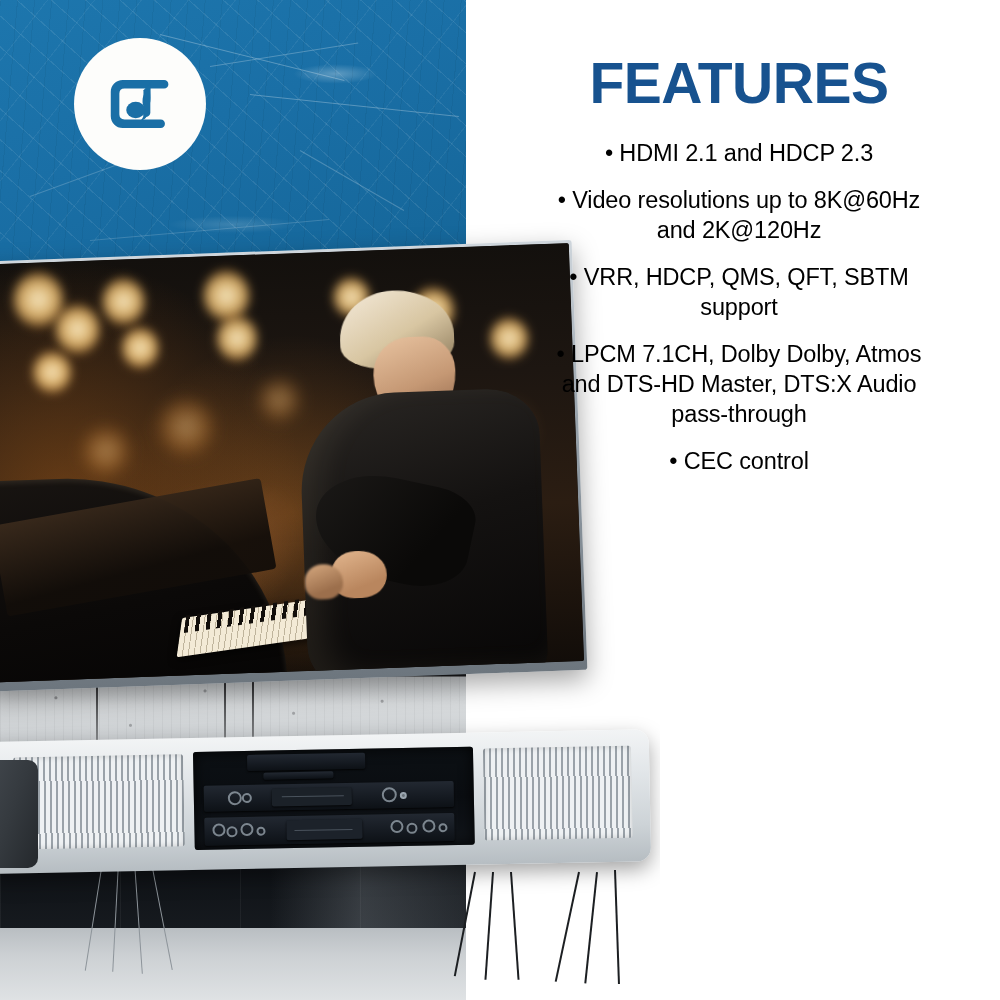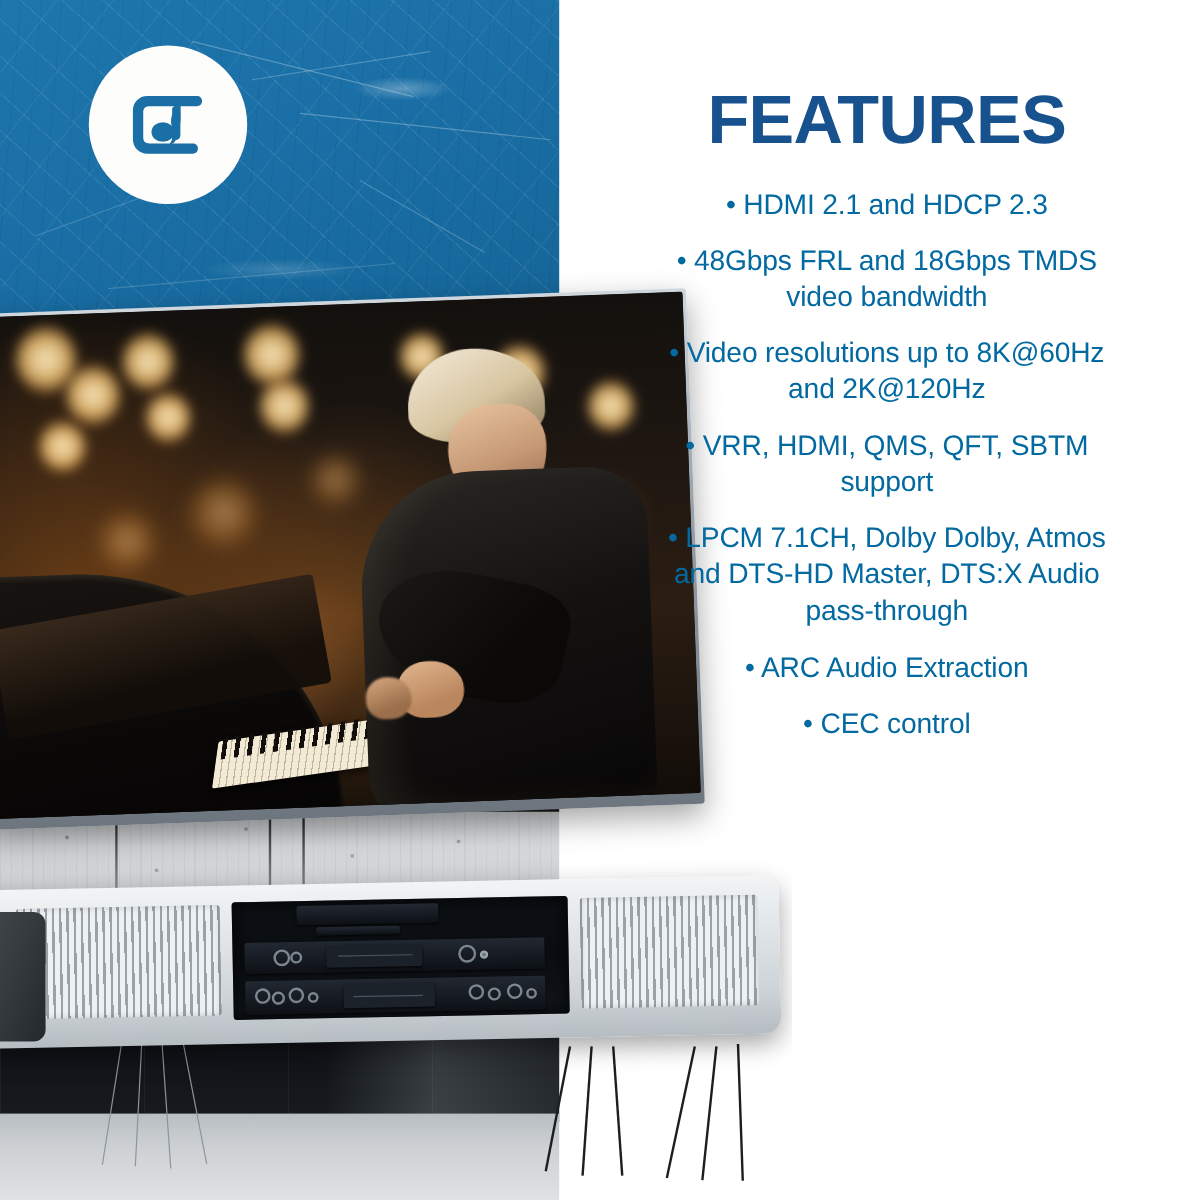--- a/index.html
+++ b/index.html
@@ -302,21 +302,21 @@
     left: -40px; top: 760px;
     width: 78px; height: 108px;
     background: linear-gradient(110deg, #4a5056 0%, #353a3f 60%, #24282c 100%);
     border-radius: 0 10px 10px 0;
     z-index: 6;
   }
 
   
   .text-col {
     position: absolute;
-    right: 0; top: 17px;
+    right: 0; top: 0;
     width: 470px; height: 804px;
     padding: 0 64px 0 12px;
     z-index: 8;
   }
   .heading {
     margin-top: 54px;
     text-align: center;
     font-size: 57px;
     font-weight: 700;
     letter-spacing: -0.5px;
@@ -324,21 +324,21 @@
     line-height: 1.05;
     font-family: "Liberation Sans", sans-serif;
   }
   .bullets {
     margin-top: 24px;
     text-align: center;
   }
   .bullet {
     font-size: 23.5px;
     line-height: 1.28;
-    color: #0369a1;
+    color: #000000;
     margin-bottom: 17px;
     font-family: "Liberation Sans", sans-serif;
     font-weight: 400;
     letter-spacing: -0.15px;
     margin-top: 16px;
   }
 </style>
 </head>
 <body>
 
@@ -452,22 +452,20 @@
         <div class="knob" style="left:228px; top:72px; width:13px; height:13px;"></div>
         <div class="knob" style="left:244px; top:76px; width:9px;  height:9px;"></div>
       </div>
     </div>
   </div>
 
   <div class="text-col">
     <div class="heading">FEATURES</div>
     <div class="bullets">
       <div class="bullet">• HDMI 2.1 and HDCP 2.3</div>
-      <div class="bullet">• 48Gbps FRL and 18Gbps TMDS video bandwidth</div>
       <div class="bullet">• Video resolutions up to 8K@60Hz and 2K@120Hz</div>
-      <div class="bullet">• VRR, HDMI, QMS, QFT, SBTM support</div>
+      <div class="bullet">• VRR, HDCP, QMS, QFT, SBTM support</div>
       <div class="bullet">• LPCM 7.1CH, Dolby Dolby, Atmos and DTS-HD Master, DTS:X Audio pass-through</div>
-      <div class="bullet">• ARC Audio Extraction</div>
       <div class="bullet">• CEC control</div>
     </div>
   </div>
 
 </div>
 
 </body></html>

